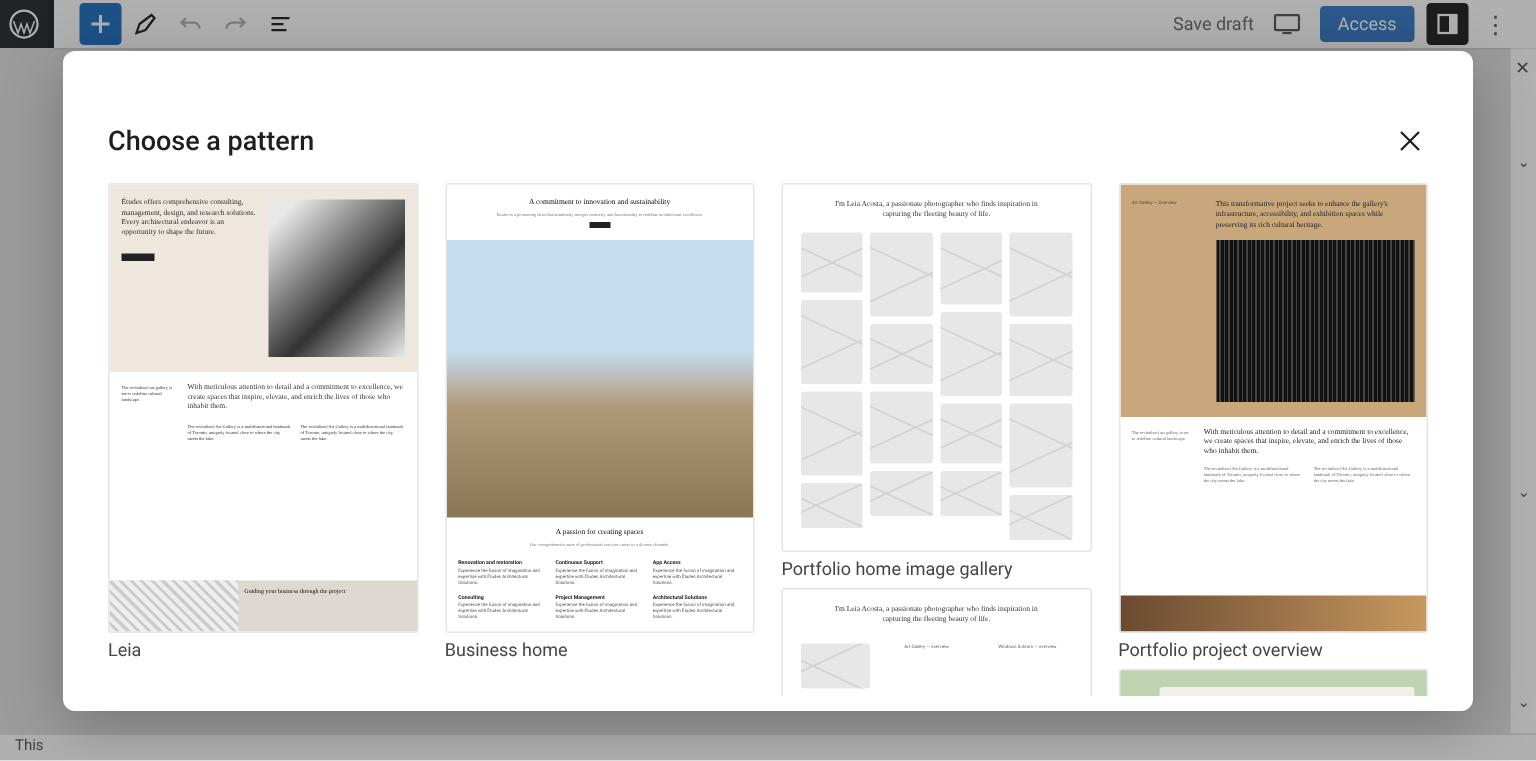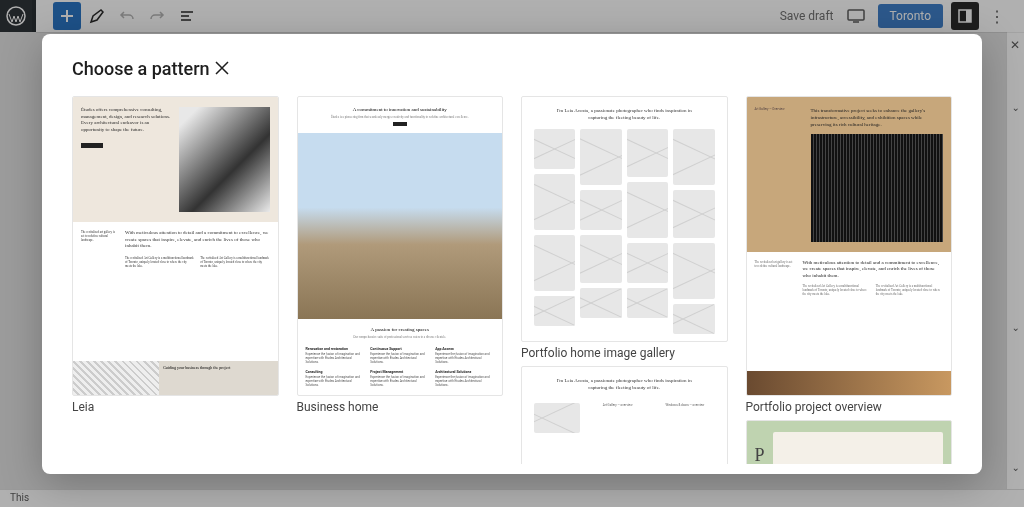--- a/index.html
+++ b/index.html
@@ -52,21 +52,21 @@
     position:absolute; inset:0; background:rgba(30,30,30,0.35);
     display:flex; align-items:flex-start; justify-content:center; padding:34px 20px 24px;
     z-index:10;
   }
   .modal {
     background:#fff; width:940px; height:440px; border-radius:8px;
     box-shadow:0 10px 40px rgba(0,0,0,0.25);
     display:flex; flex-direction:column; padding:22px 30px 10px;
     position:relative;
   }
-  .modal-header { display:flex; justify-content:flex-start; align-items:center; margin-bottom:16px; }
+  .modal-header { display:flex; justify-content:space-between; align-items:center; margin-bottom:16px;margin-top:26px; }
   .modal-title { font-size:18px; font-weight:500; color:#1e1e1e; }
   .modal-close { width:24px; height:24px; display:flex; align-items:center; justify-content:center; cursor:pointer; font-size:20px; color:#1e1e1e; }
 
   .pattern-grid {
     display:grid; grid-template-columns: repeat(4, 1fr); gap:18px;
     overflow:hidden; flex:1;
   }
   .pattern-col { display:flex; flex-direction:column; gap:6px; }
   .pattern-card { cursor:pointer; }
   .pattern-preview {
@@ -184,21 +184,21 @@
     </div>
   </div>
   <div class="right">
     <span class="save-draft">Save draft</span>
     <div class="tool-btn">
       <svg width="18" height="14" viewBox="0 0 18 14">
           <rect x="1" y="1" width="16" height="10" rx="1" fill="none" stroke="#555" stroke-width="1.5"></rect>
           <path d="M6 13h6" stroke="#555" stroke-width="1.5"></path>
         </svg>
     </div>
-    <span class="publish-btn">Toronto</span>
+    <span class="publish-btn">Access</span>
     <div class="view-btn">
       <svg width="16" height="16" viewBox="0 0 16 16">
           <rect x="2" y="2" width="12" height="12" fill="none" stroke="#fff" stroke-width="1.5"></rect>
           <rect x="9" y="2" width="5" height="12" fill="#fff"></rect>
         </svg>
     </div>
     <div class="more-btn">⋮</div>
   </div>
 </div>
 

